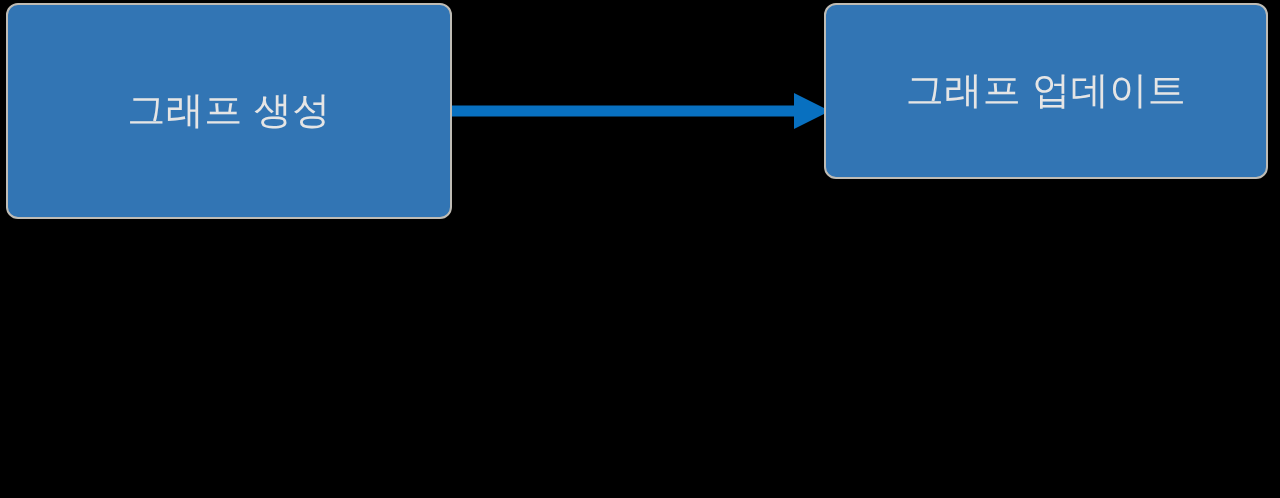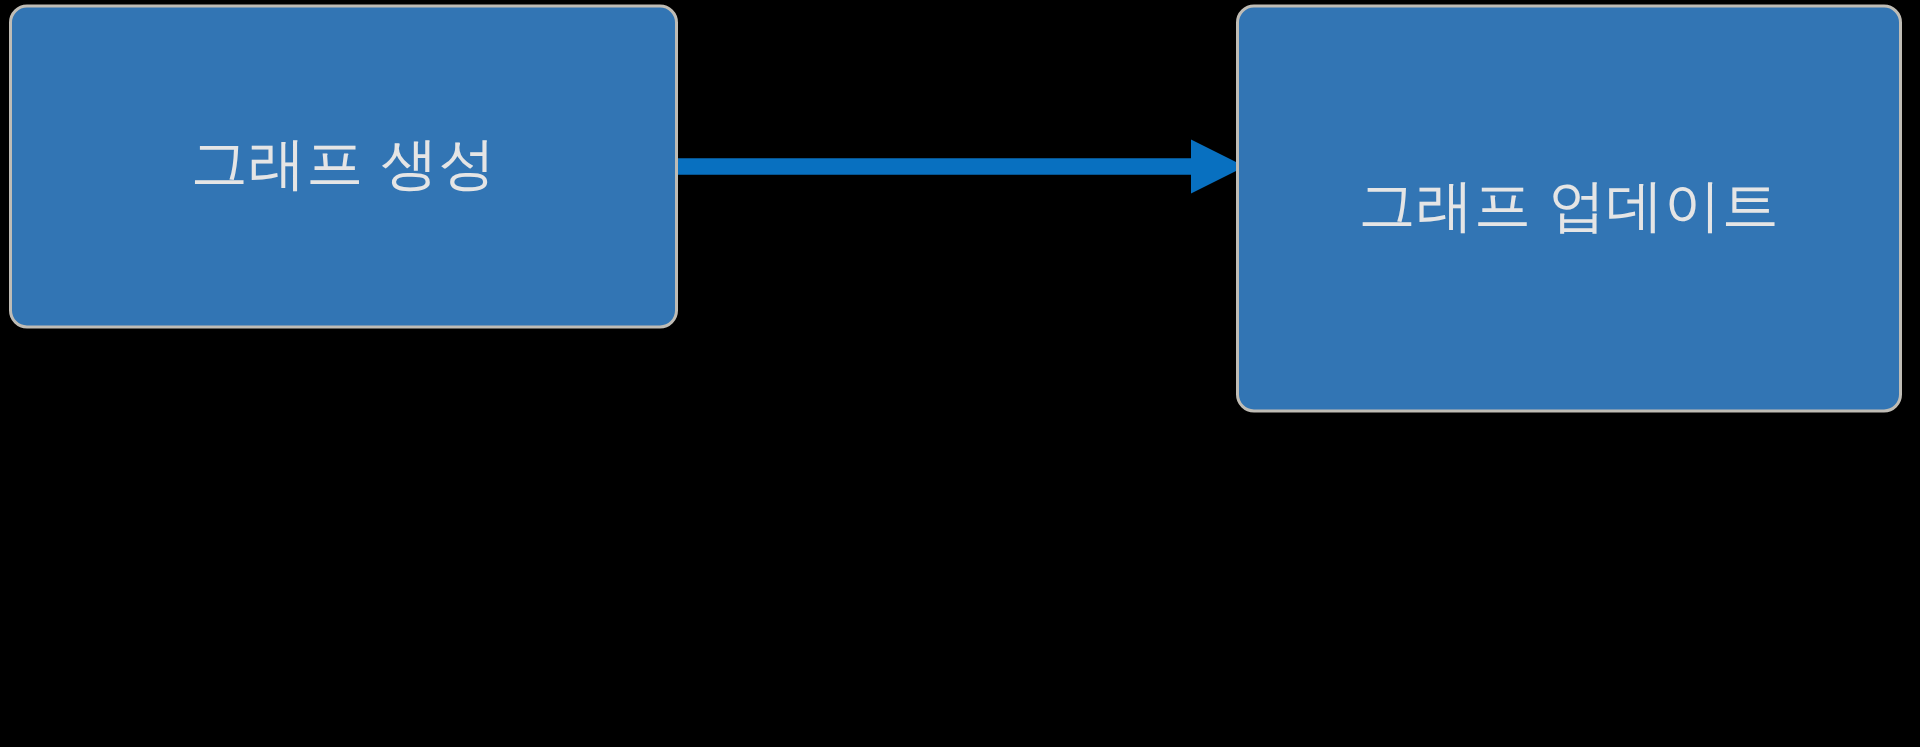--- a/index.html
+++ b/index.html
@@ -47,21 +47,21 @@
   #node-create {
     left: 6px;
     top: 3px;
     width: 446px;
     height: 216px;
   }
   #node-update {
     left: 824px;
     top: 3px;
     width: 444px;
-    height: 272px;
+    height: 176px;
   }
 
   
   #connector {
     position: absolute;
     left: 446px;
     top: 84px;
     width: 384px;
     height: 54px;
     overflow: visible;

